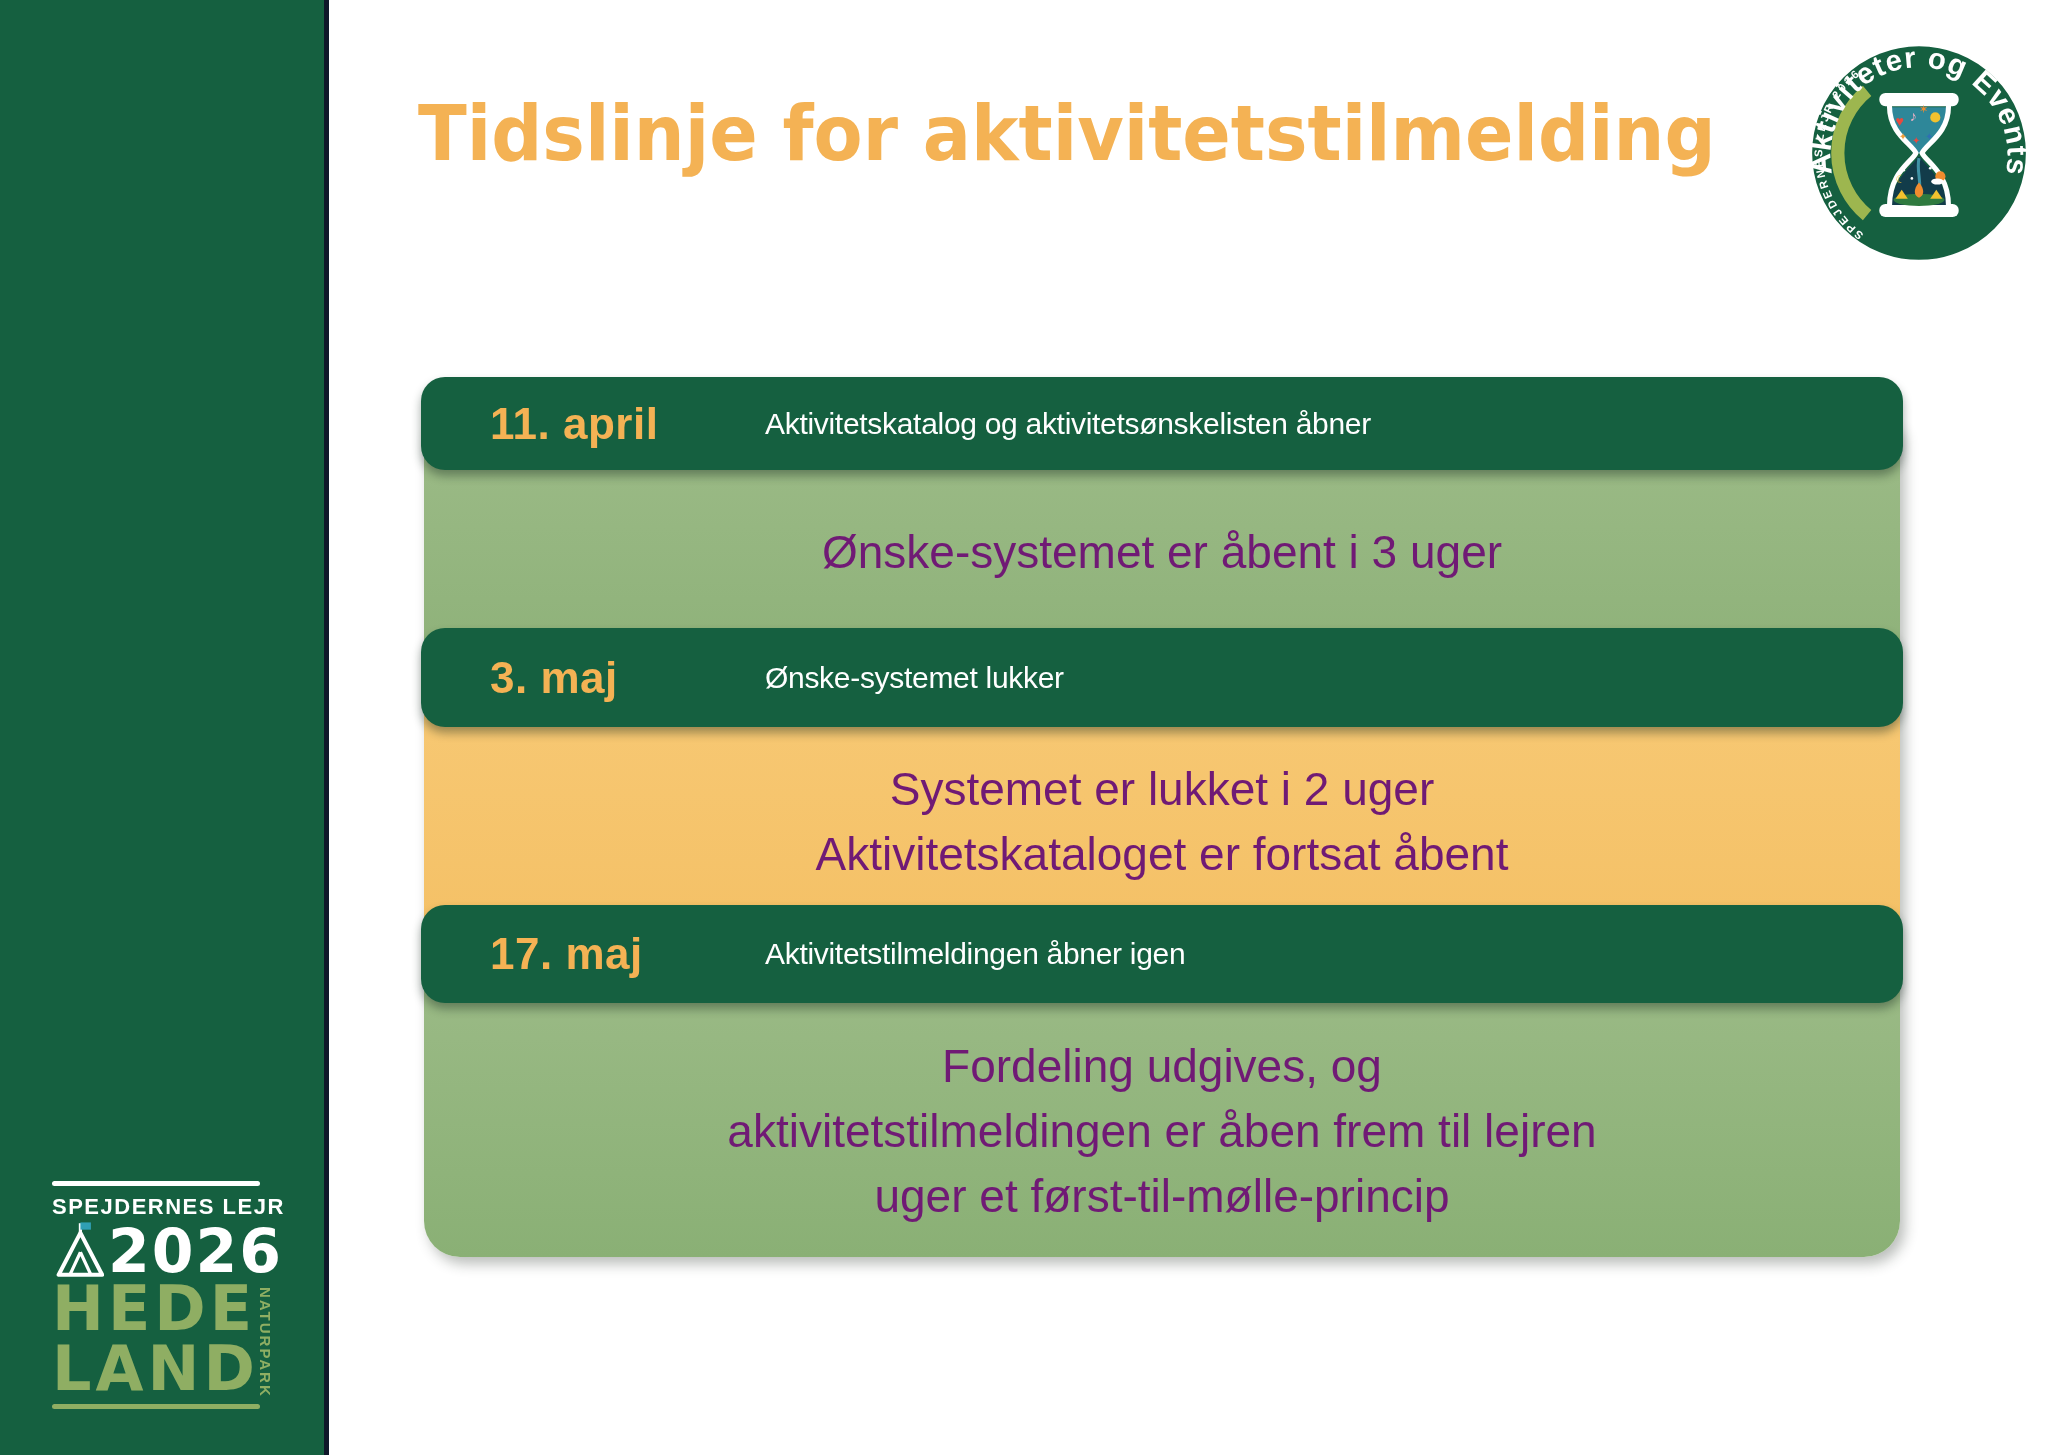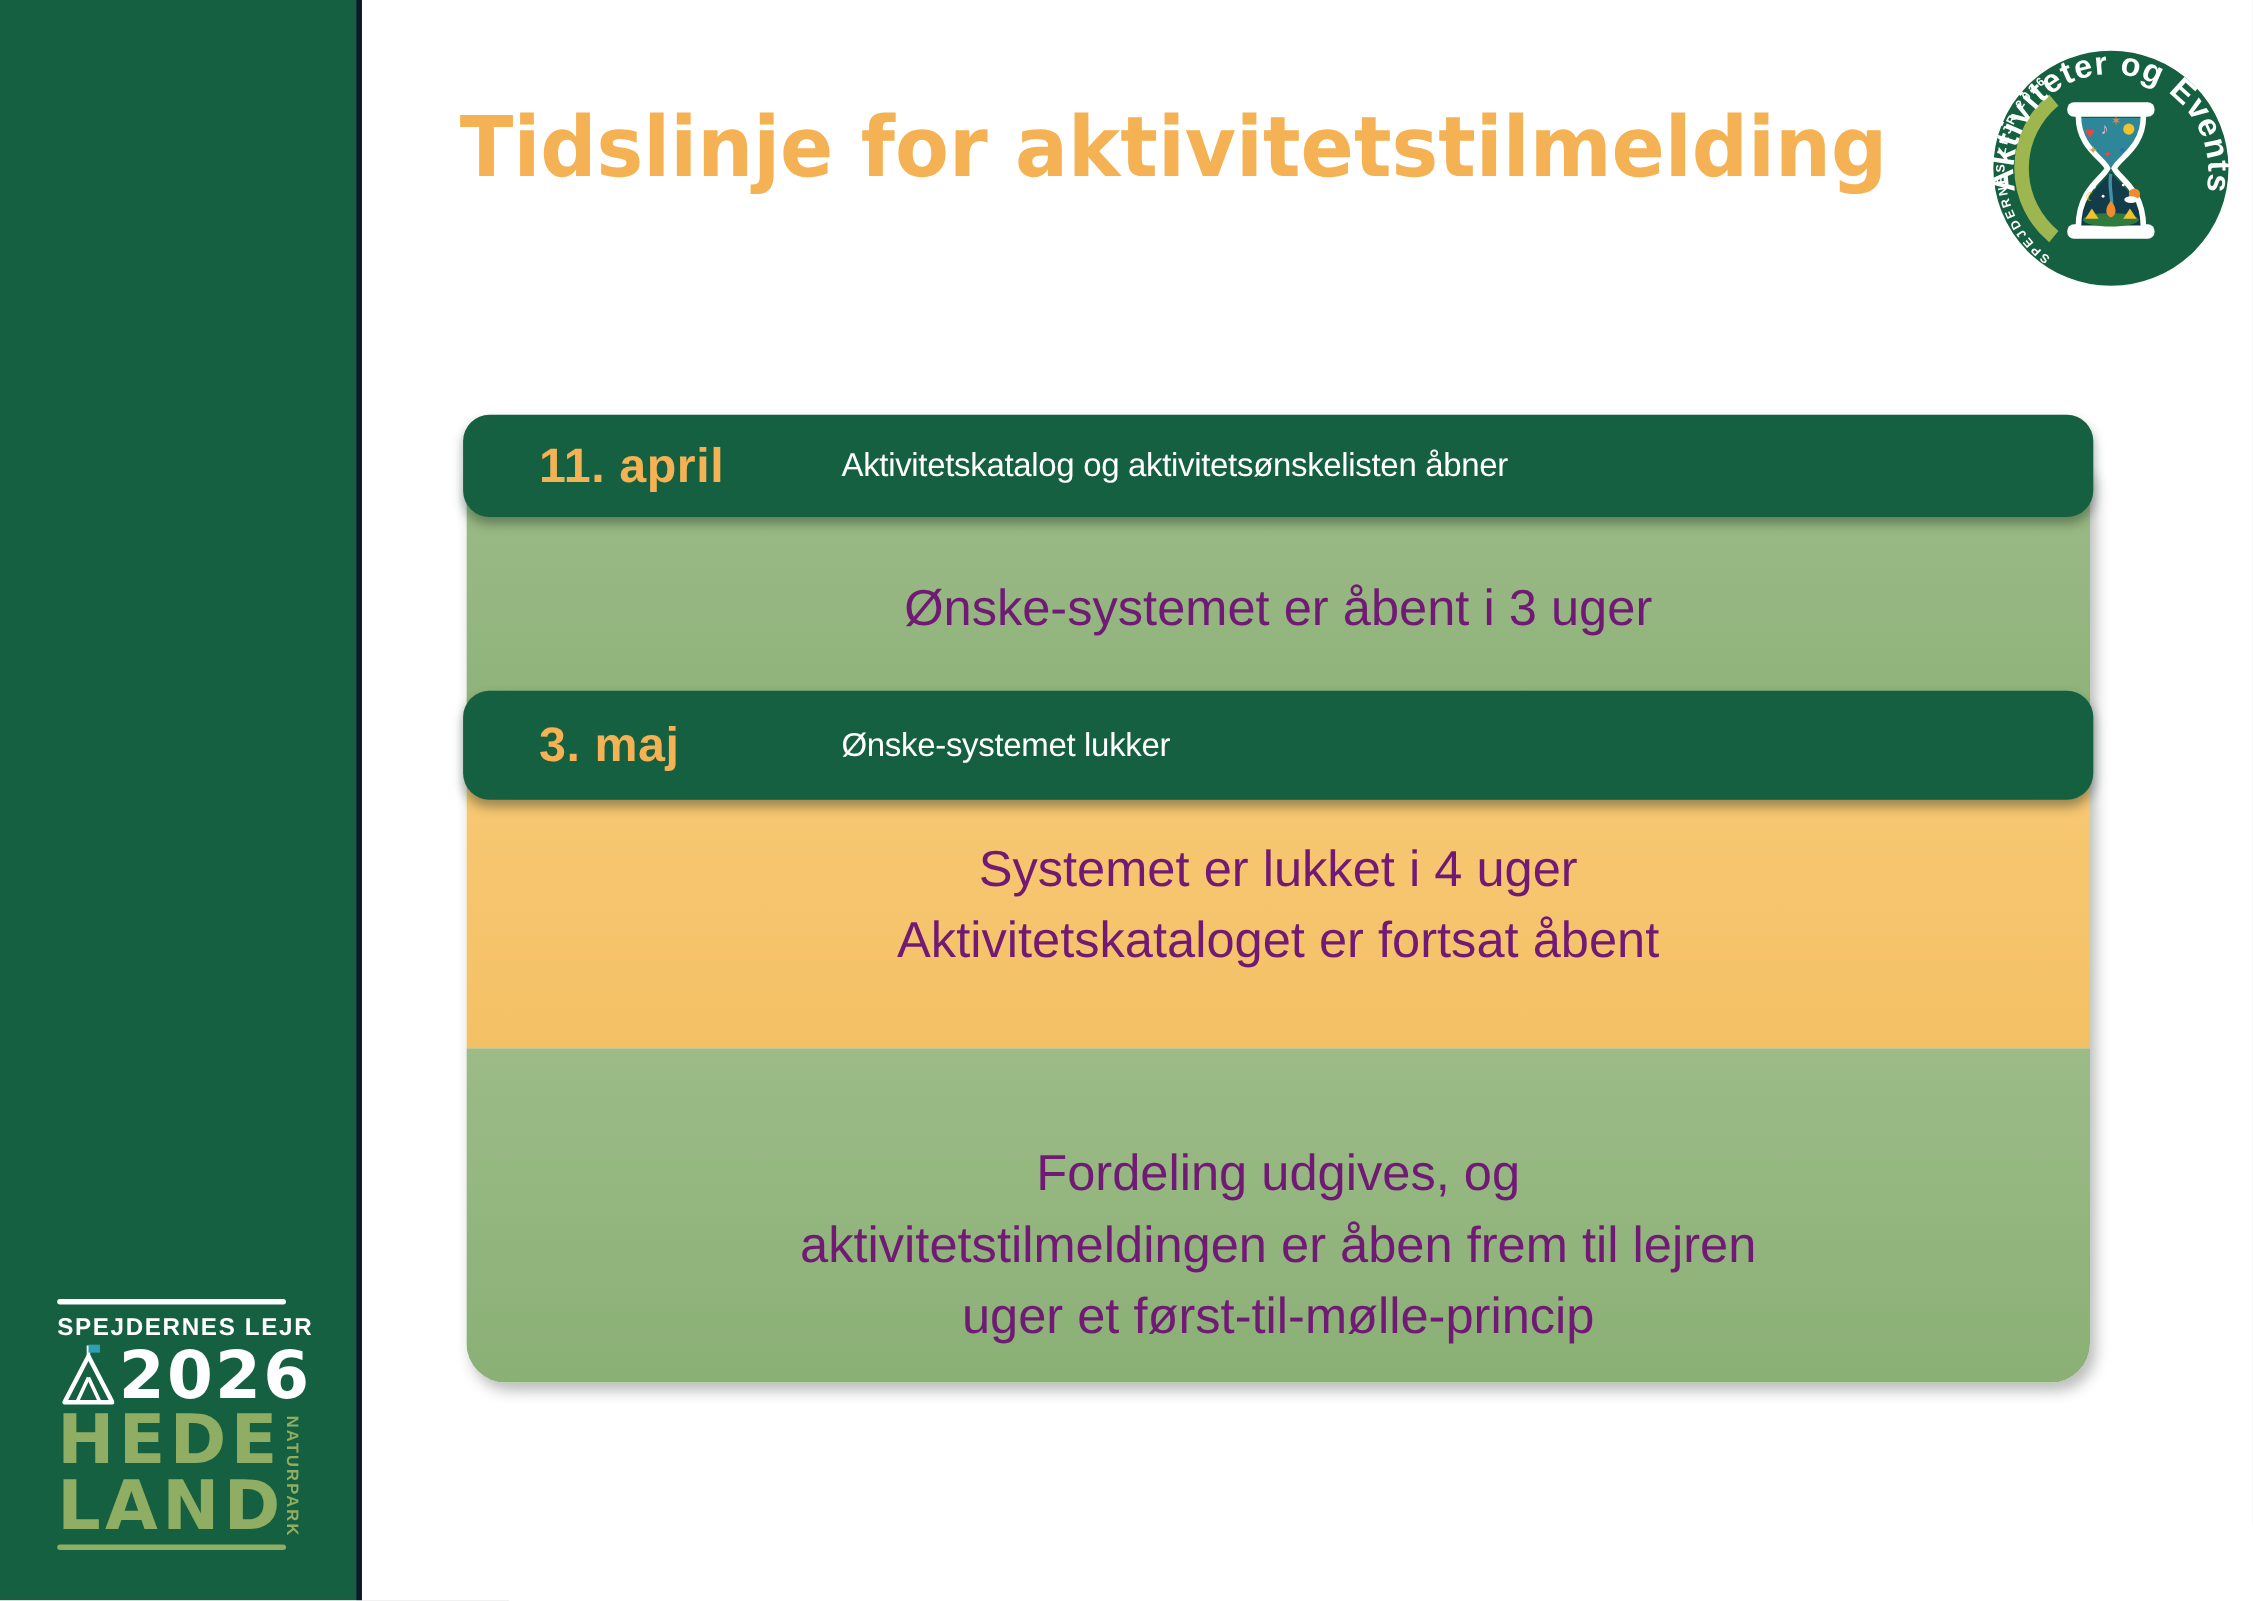--- a/index.html
+++ b/index.html
@@ -154,35 +154,39 @@
       <div class="seg light-a"></div>
       <div class="seg orange"></div>
       <div class="seg light-b"></div>
     </div>
 
     <div class="period period-a">
       <span>Ønske-systemet er åbent i 3 uger</span>
     </div>
 
     <div class="period period-b">
-      <span>Systemet er lukket i 4 uger</span>
+      <span>Systemet er lukket i 2 uger</span>
       <span>Aktivitetskataloget er fortsat åbent</span>
     </div>
 
     <div class="period period-c">
       <span>Fordeling udgives, og</span>
       <span>aktivitetstilmeldingen er åben frem til lejren</span>
       <span>uger et først-til-mølle-princip</span>
     </div>
 
     <div class="bar bar-1">
       <span class="date">11. april</span>
       <span class="desc">Aktivitetskatalog og aktivitetsønskelisten åbner</span>
     </div>
 
     <div class="bar bar-2">
       <span class="date">3. maj</span>
       <span class="desc">Ønske-systemet lukker</span>
     </div>
 
+    <div class="bar bar-3">
+      <span class="date">17. maj</span>
+      <span class="desc">Aktivitetstilmeldingen åbner igen</span>
+    </div>
 
   </div>
 </div>
 
 </body></html>

